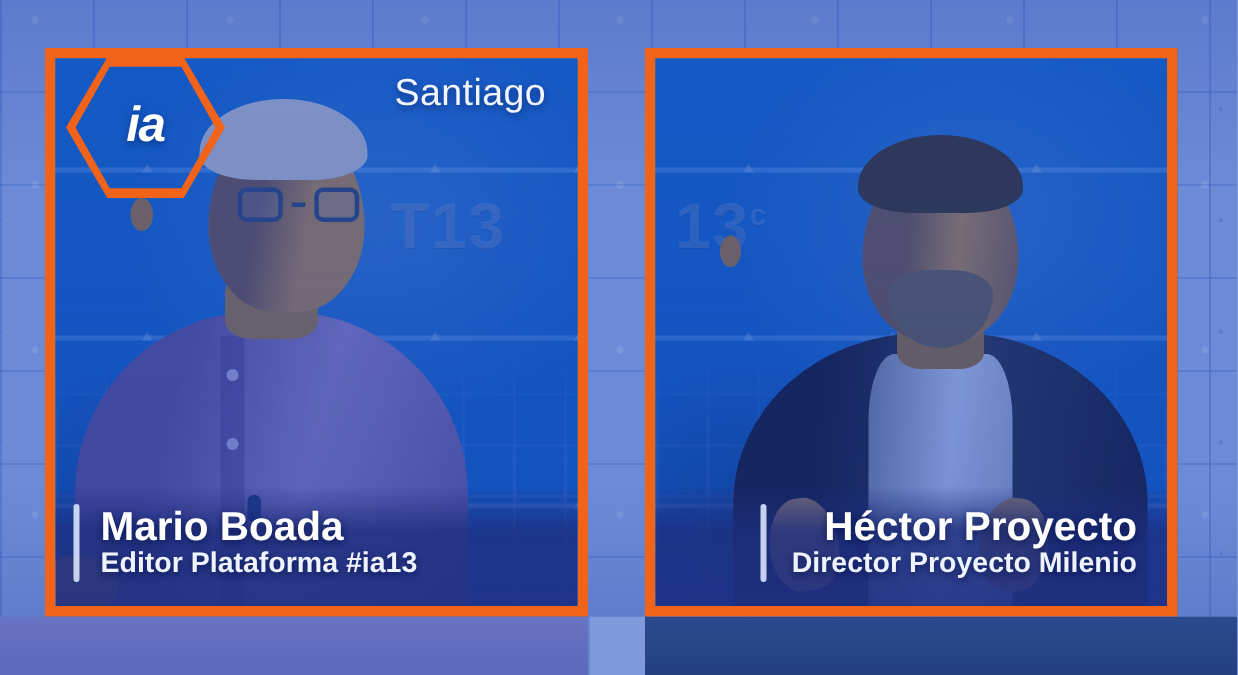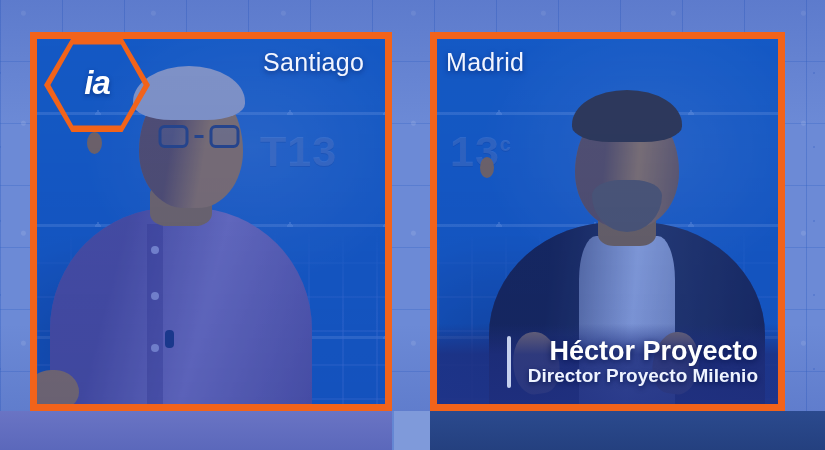--- a/index.html
+++ b/index.html
@@ -342,20 +342,27 @@
           <span class="lens"></span>
           <span class="bridge"></span>
           <span class="lens"></span>
         </div>
         <div class="hand"></div>
       </div>
 
       <div class="feed-tint"></div>
       <div class="feed-tint2"></div>
 
+      <div class="lower3" id="l3-left">
+        <div class="accentbar"></div>
+        <div class="names">
+          <div class="nm">Mario Boada</div>
+          <div class="rl">Editor Plataforma #ia13</div>
+        </div>
+      </div>
     </div>
   </div>
 
   <div class="window" id="win-right">
     <div class="feed">
 
       <div class="hexwall"></div>
       <div class="hexglow"></div>
 
       <div class="watermark" id="wm-right">
@@ -383,20 +390,19 @@
         <div class="accentbar"></div>
         <div class="names">
           <div class="nm">Héctor Proyecto</div>
           <div class="rl">Director Proyecto Milenio</div>
         </div>
       </div>
     </div>
   </div>
 
   <div class="city" id="city-left">Santiago</div>
-  <div class="city" id="city-right">Madrid</div>
 
   <div id="logo">
     <div class="hexring-in"></div>
     <div class="l1">ia</div>
   </div>
 
 </div>
 
 </body></html>

